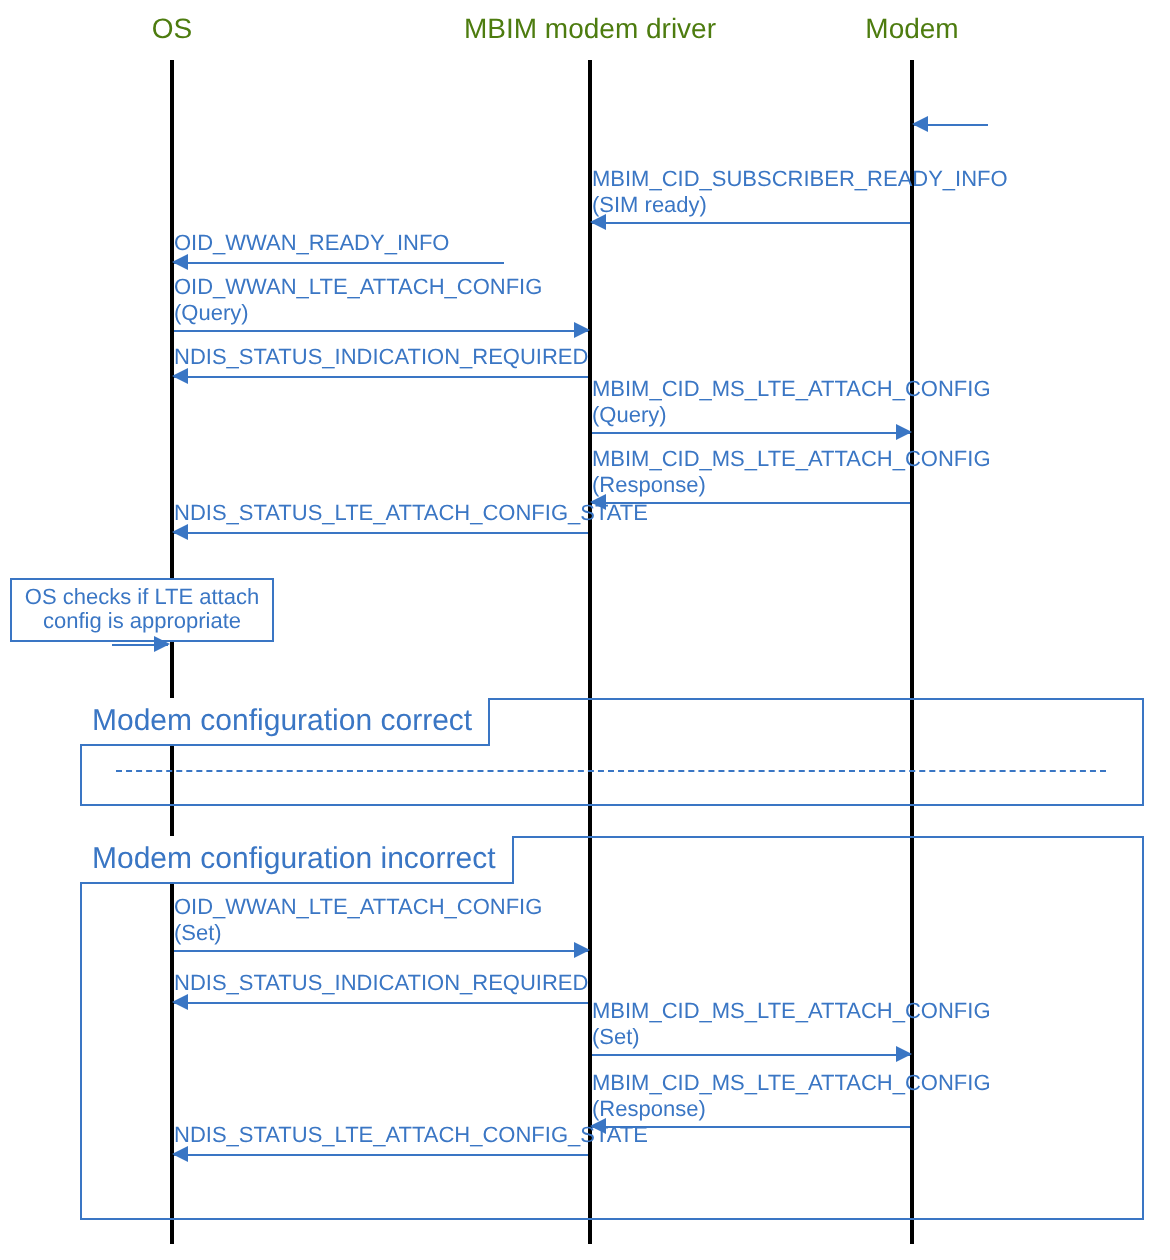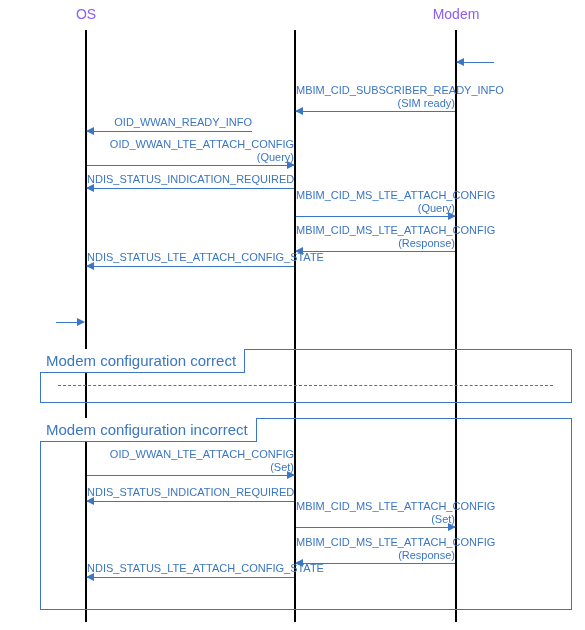--- a/index.html
+++ b/index.html
@@ -1,19 +1,19 @@
 <!DOCTYPE html>
 <html><head>
 <meta charset="utf-8">
 <style>
   html,body{margin:0;padding:0;background:#fff;font-family:"Segoe UI",Arial,sans-serif;}
   .stage{position:relative;width:585px;height:630px;background:#fff;}
-  .header{position:absolute;top:6px;font-size:14px;color:#8b5cf6;text-align:right;transform:translateX(-50%);}
+  .header{position:absolute;top:6px;font-size:14px;color:#4d7c0f;text-align:right;transform:translateX(-50%);}
   .lifeline{position:absolute;top:30px;bottom:8px;width:2px;background:#000;}
-  .msg{position:absolute;color:#3a76c4;font-size:11px;text-align:right;}
+  .msg{position:absolute;color:#3a76c4;font-size:11px;text-align:left;}
   .msg .txt{white-space:pre-line;line-height:1.15;margin-bottom:2px;}
   .arrow-line{position:relative;height:1px;background:#3a76c4;}
   .arrow-line::before{content:"";position:absolute;top:-4px;width:0;height:0;border-top:4px solid transparent;border-bottom:4px solid transparent;}
   .arrow-line.left::before{left:-1px;border-right:8px solid #3a76c4;}
   .arrow-line.right::before{right:-1px;border-left:8px solid #3a76c4;}
   .note{position:absolute;color:#3a76c4;font-size:11px;border:1px solid #3a76c4;background:#fff;padding:3px 5px;text-align:center;}
   .note-arrow{position:absolute;background:#3a76c4;height:1px;}
   .note-arrow::before{content:"";position:absolute;top:-4px;width:0;height:0;border-top:4px solid transparent;border-bottom:4px solid transparent;}
   .na-left::before{left:-1px;border-right:8px solid #3a76c4;}
   .na-right::before{right:-1px;border-left:8px solid #3a76c4;}
@@ -22,20 +22,21 @@
   .frame-label::after{content:"";position:absolute;right:-6px;top:0;bottom:0;width:10px;background:#fff;border-right:1px solid #3a76c4;transform:skewX(-20deg);transform-origin:top;display:none;}
   .dashline{position:absolute;border-top:1px dashed #3a76c4;height:0;}
   .dashlabel{position:absolute;color:#3a76c4;font-size:11px;background:#fff;padding:0 4px;transform:translate(-50%,-50%);}
 </style>
 </head>
 <body>
 
 <div class="stage">
 
   <div class="header" style="left:86px">OS</div>
+  <div class="header" style="left:295px">MBIM modem driver</div>
   <div class="header" style="left:456px">Modem</div>
 
   <div class="lifeline" style="left:85px"></div>
   <div class="lifeline" style="left:294px"></div>
   <div class="lifeline" style="left:455px"></div>
 
   <div class="note-arrow na-left" style="left:457px;top:62px;width:37px"></div>
 
   <div class="msg" style="left:296px;width:159px;top:84px">
     <div class="txt">MBIM_CID_SUBSCRIBER_READY_INFO
@@ -69,20 +70,22 @@
     <div class="txt">MBIM_CID_MS_LTE_ATTACH_CONFIG
 (Response)</div>
     <div class="arrow-line left"></div>
   </div>
 
   <div class="msg" style="left:87px;width:207px;top:251px">
     <div class="txt">NDIS_STATUS_LTE_ATTACH_CONFIG_STATE</div>
     <div class="arrow-line left"></div>
   </div>
 
+  <div class="note" style="left:5px;top:289px;width:120px">OS checks if LTE attach
+config is appropriate</div>
   <div class="note-arrow na-right" style="left:58px;top:322px;width:26px"></div>
   <div style="position:absolute;left:56px;top:322px;width:2px;height:1px;background:#3a76c4"></div>
 
   <div class="frame" style="left:40px;top:349px;width:530px;height:52px">
     <div class="frame-label">Modem configuration correct</div>
   </div>
   <div class="dashline" style="left:58px;top:385px;width:495px"></div>
 
   <div class="frame" style="left:40px;top:418px;width:530px;height:190px">
     <div class="frame-label">Modem configuration incorrect</div>

